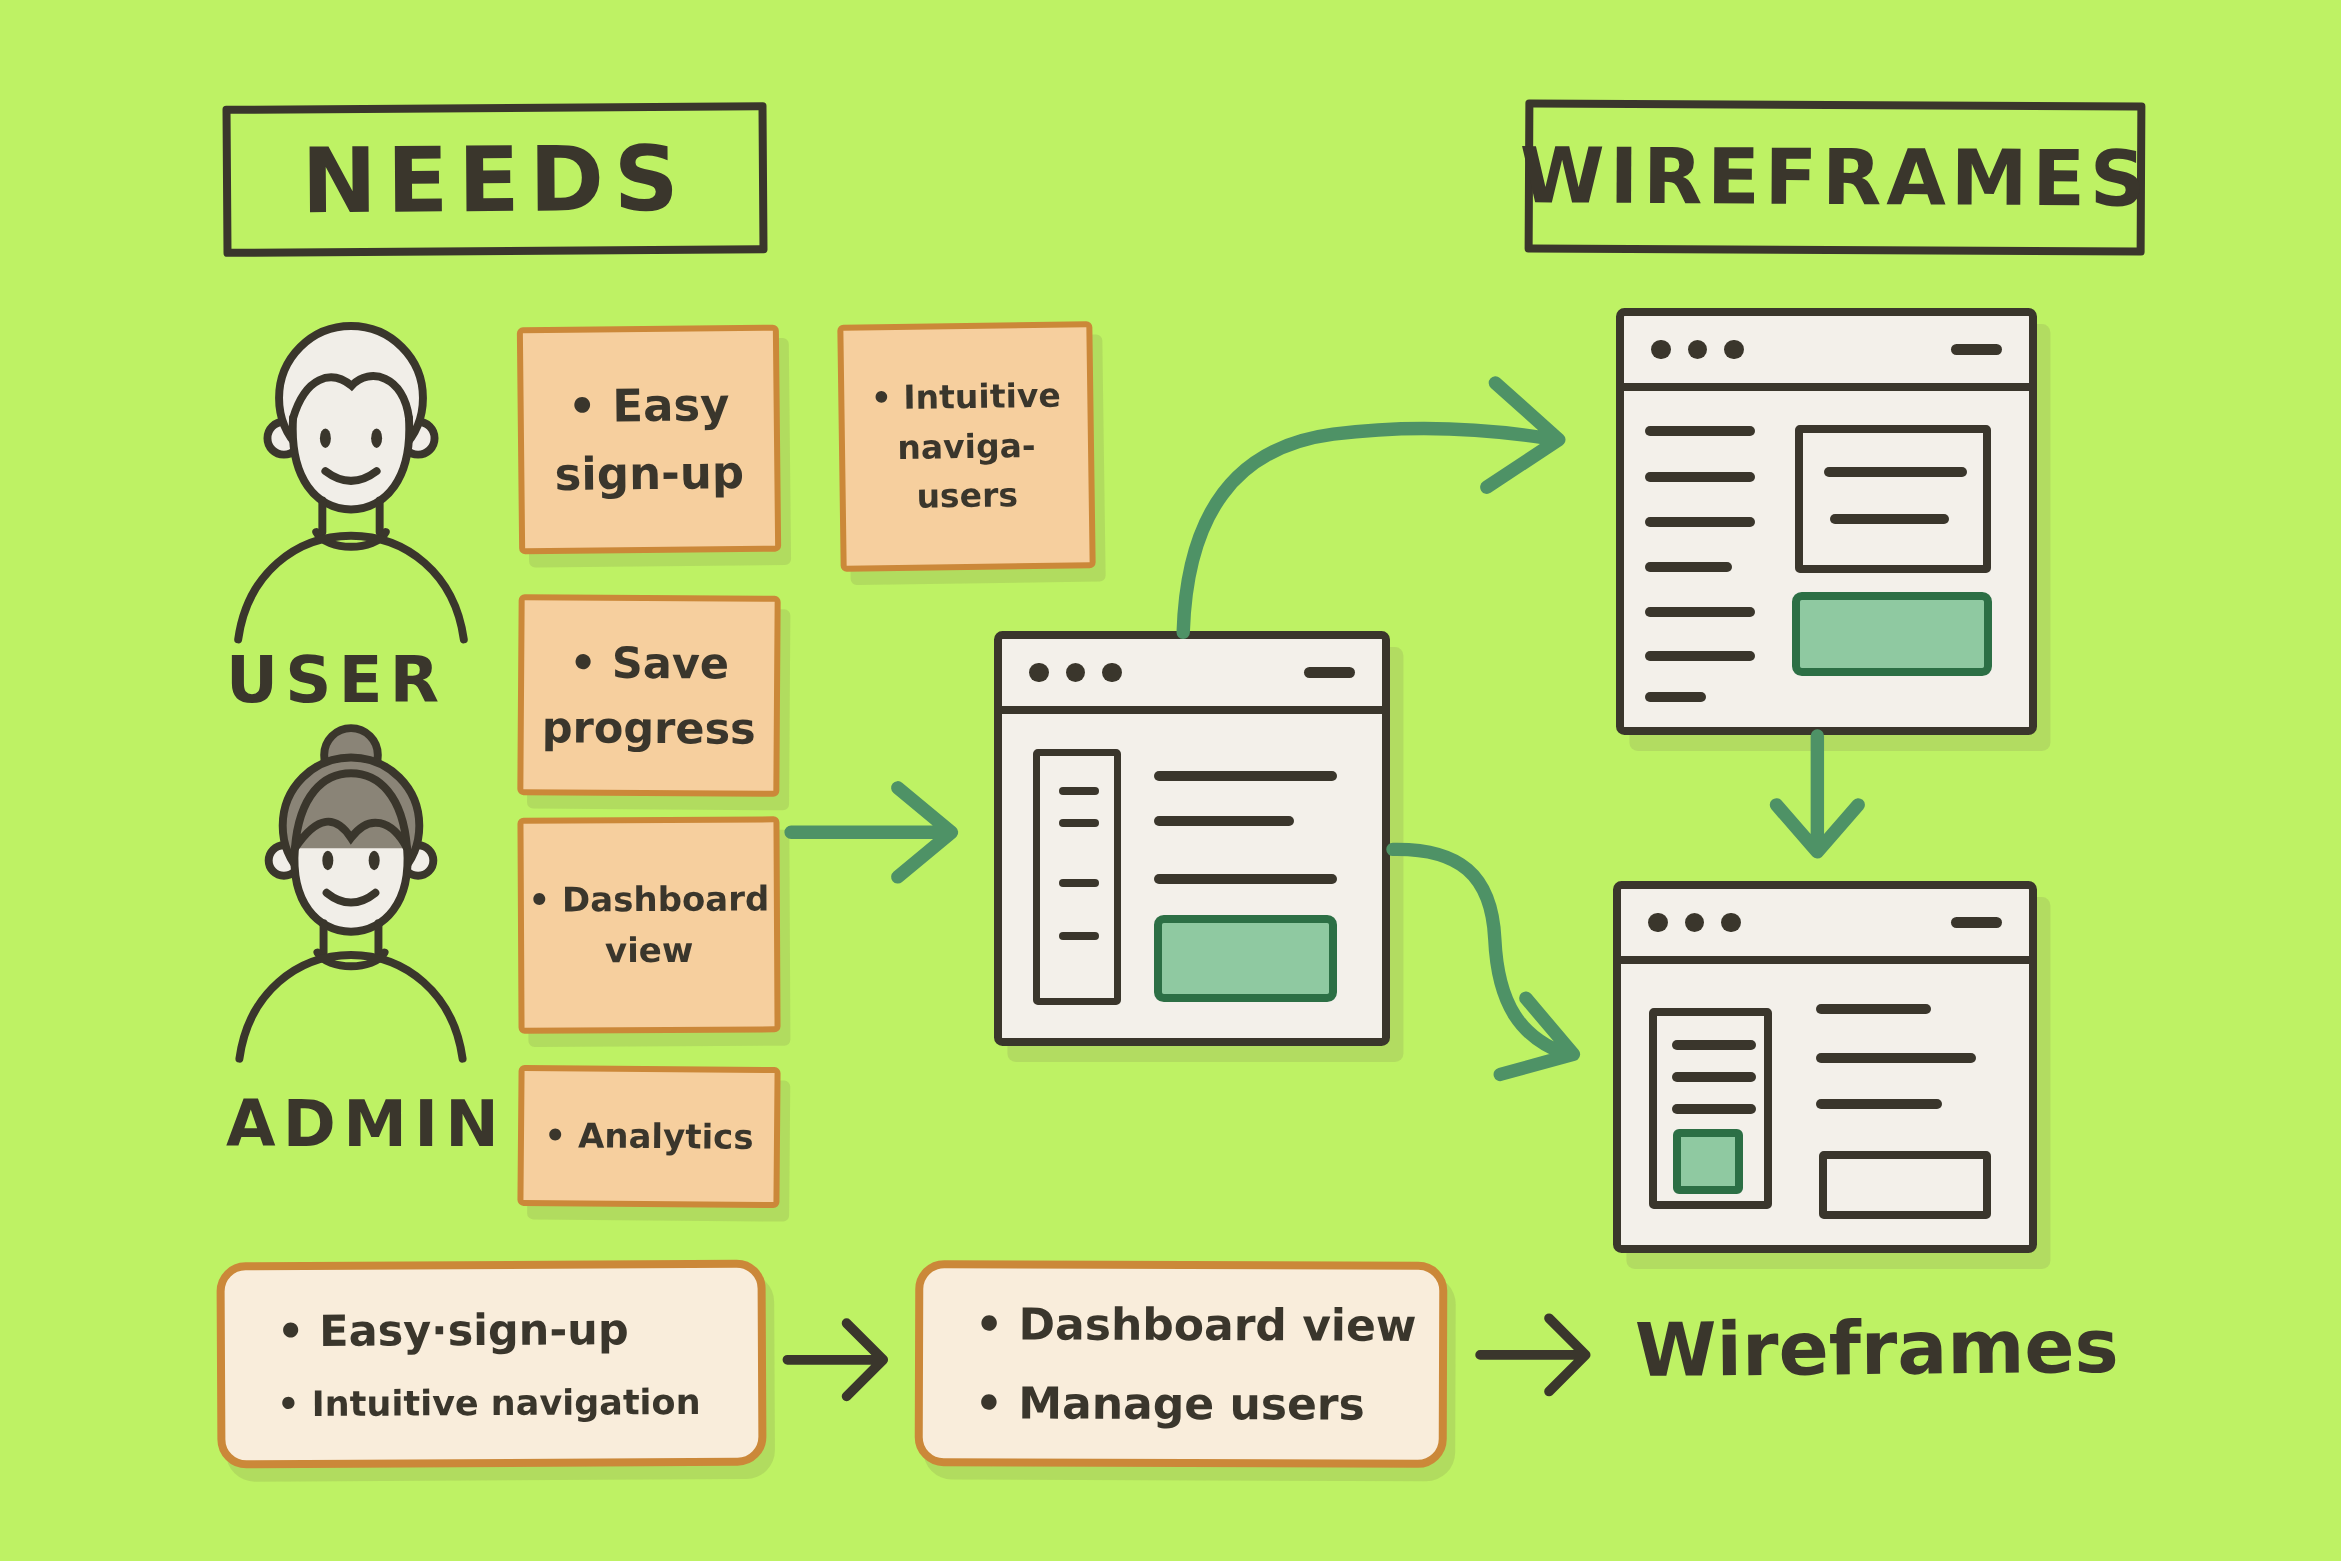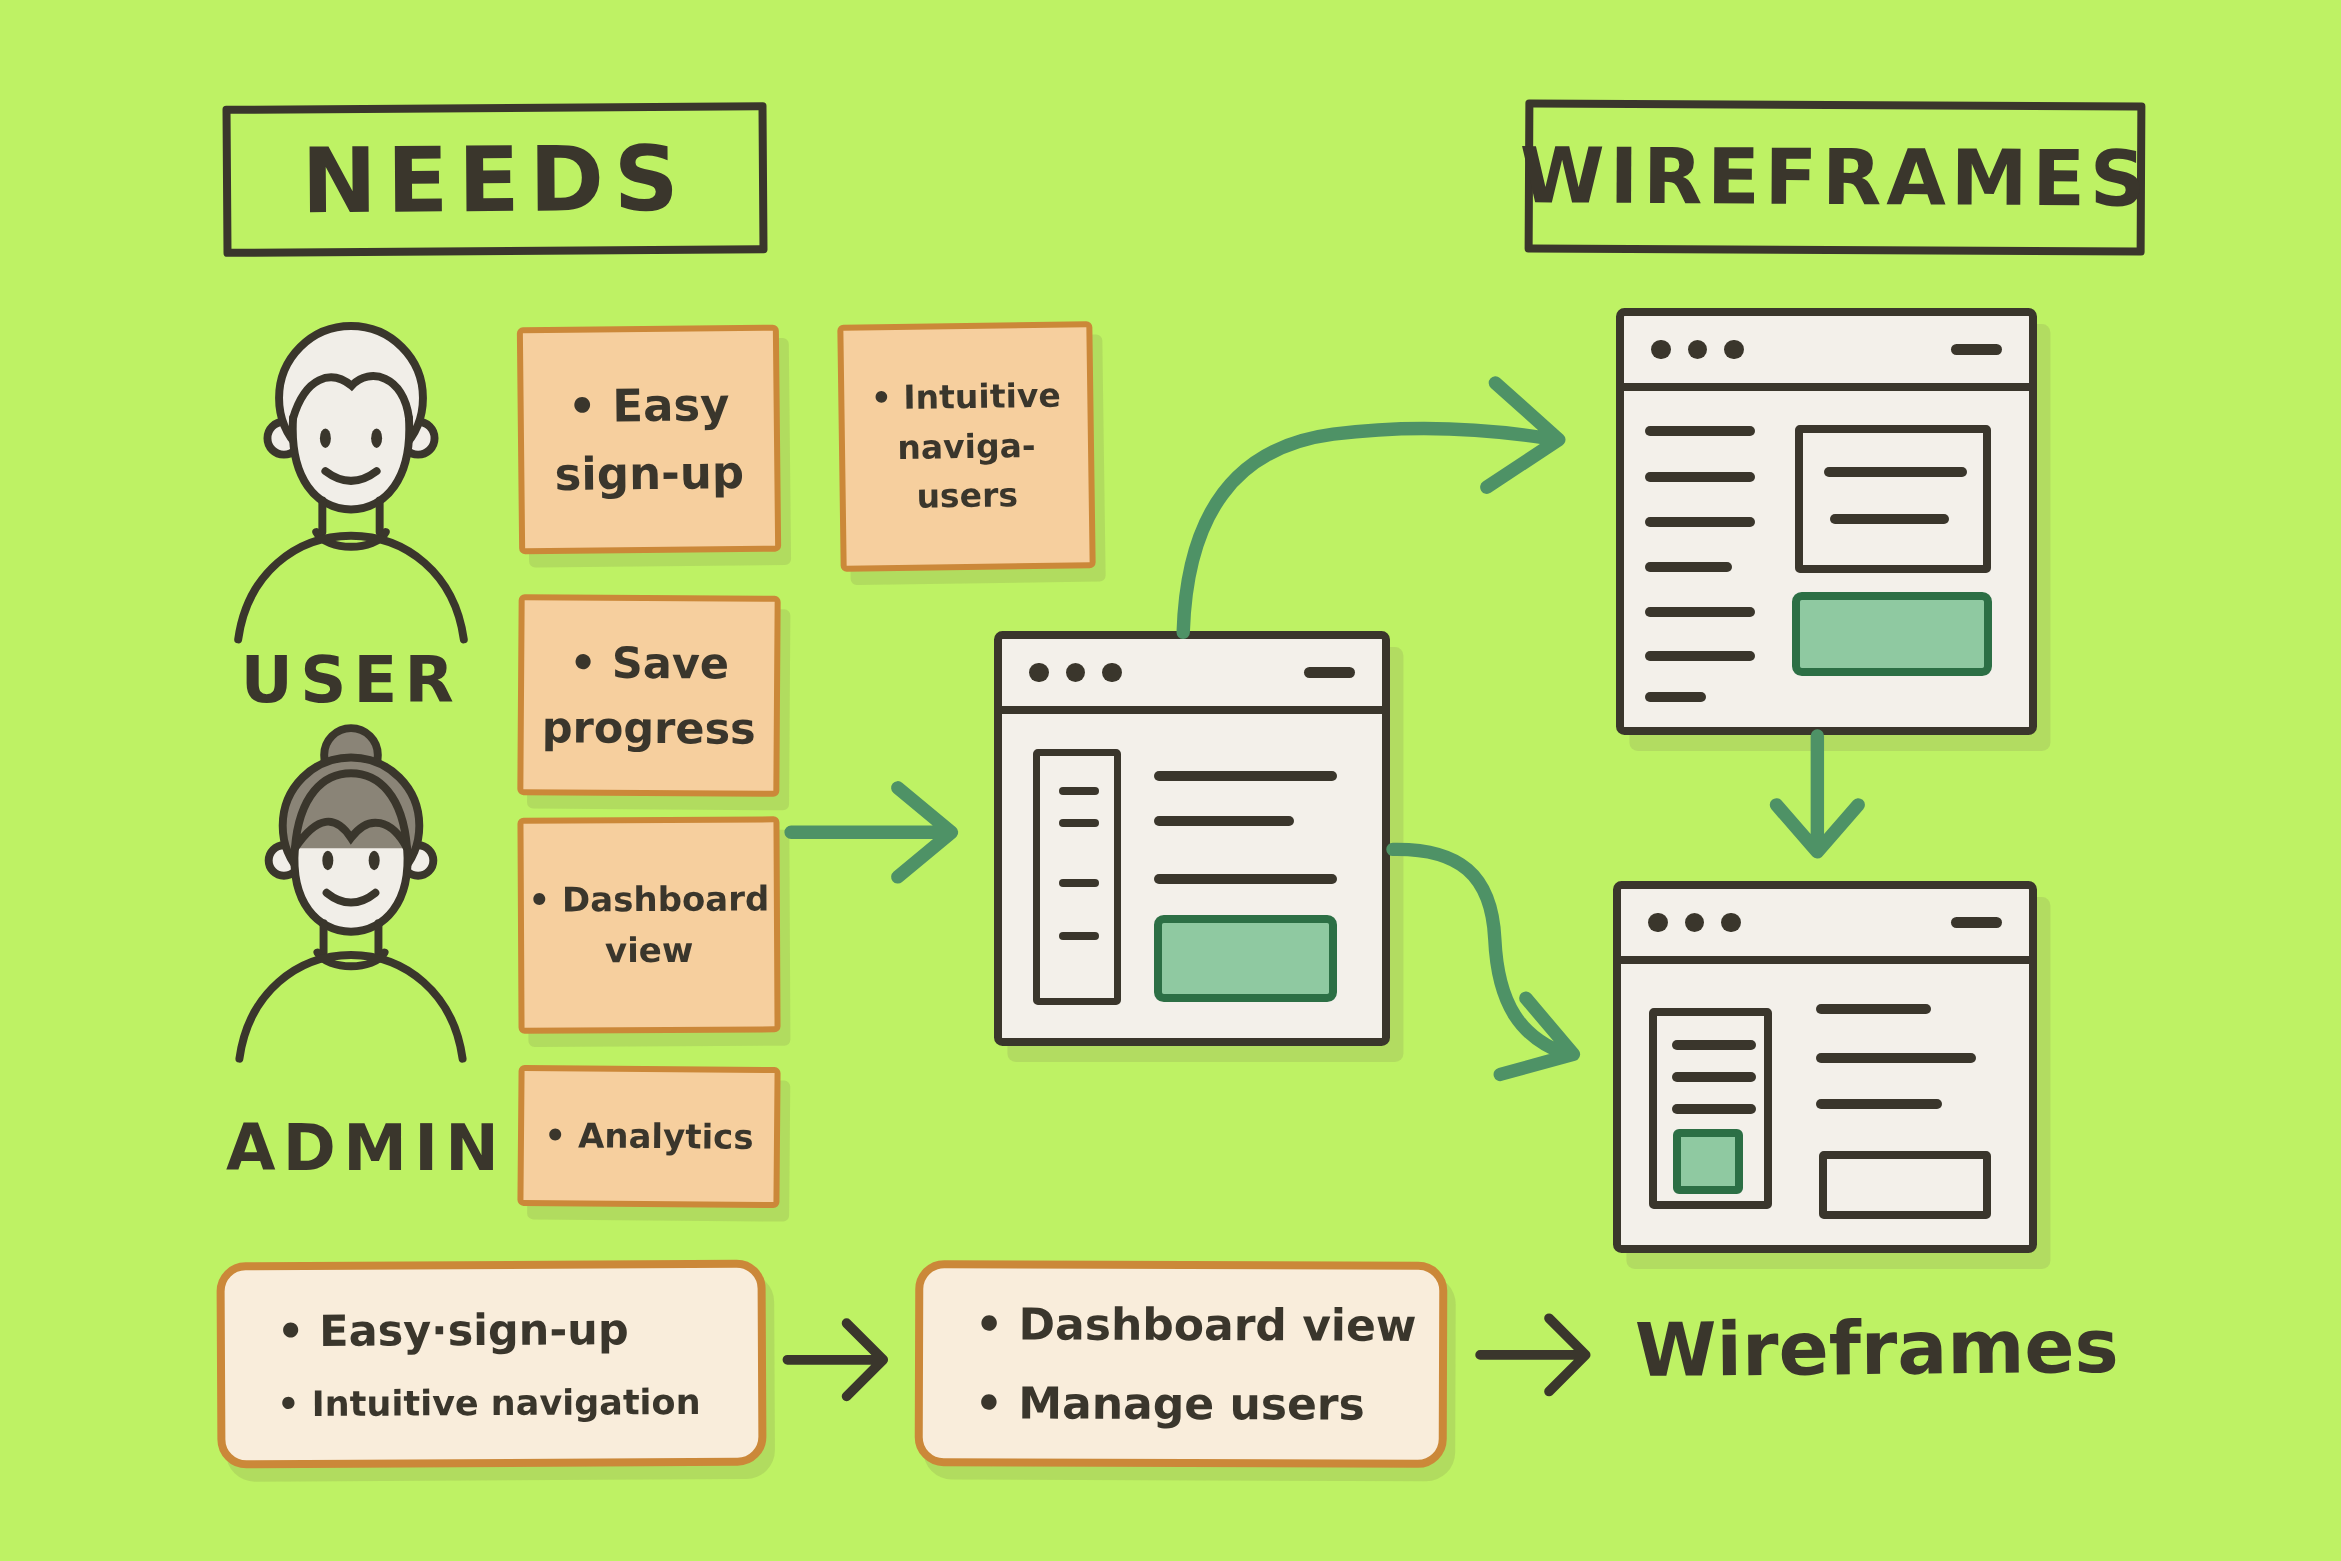--- a/index.html
+++ b/index.html
@@ -27,25 +27,25 @@
     display:flex; flex-direction:column; justify-content:center; align-items:center;
     text-align:center; font-weight:bold; line-height:1.5;
   }
   #sticky-easy      { left:518px;  top:326px;  width:250px; height:215px; font-size:45px; transform:rotate(-0.6deg); }
   #sticky-save      { left:518px;  top:595px;  width:250px; height:189px; font-size:43px; transform:rotate(0.4deg); }
   #sticky-dashboard { left:518px;  top:817px; width:250px; height:204px; font-size:34px; transform:rotate(-0.3deg); }
   #sticky-analytics { left:518px;  top:1066px; width:250px; height:129px; font-size:34px; transform:rotate(0.5deg); }
   #sticky-intuitive { left:839px; top:323px;  width:243px; height:235px; font-size:33px; transform:rotate(-0.8deg); }
   
   .persona-label {
-    position:absolute; width:250px; text-align:center;
+    position:absolute; width:250px; text-align:left;
     font-size:64px; font-weight:bold; letter-spacing:7.3px;
   }
   #user-label  { left:226px; top:643px; }
-  #admin-label { left:226px; top:1087px;margin-top:24px; }
+  #admin-label { left:226px; top:1087px; }
   .persona-svg { position:absolute; }
   
   .window {
     position:absolute; background:#f3f0ea; border:8.5px solid #3a362c; border-radius:8.5px;
     box-shadow:13.4px 16px 0 rgba(120,108,88,0.16); box-sizing:border-box;
   }
   #userflow-window    { left:994px; top:631px; width:396px; height:415px; }
   #wireframe-window-1 { left:1616px; top:308px;  width:421px; height:427px; }
   #wireframe-window-2 { left:1613px; top:881px; width:424px; height:372px; }
   .titlebar {

